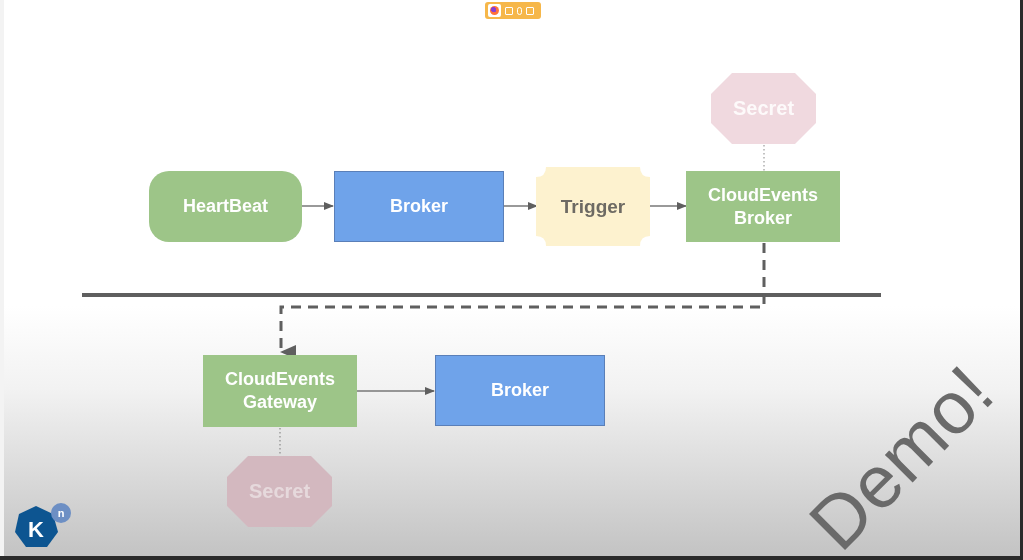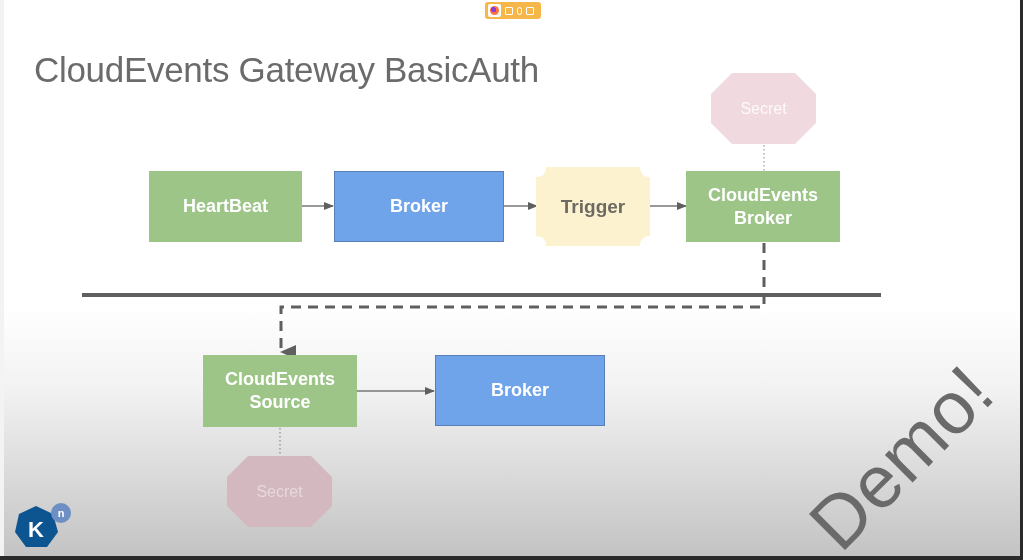--- a/index.html
+++ b/index.html
@@ -48,21 +48,21 @@
   .trigger-label {
     position:absolute; left:0; top:0; width:100%; height:100%;
     display:flex; align-items:center; justify-content:center;
     font-weight:bold; font-size:19px; color:#6d6a63;
   }
   .secret-wrap { position:absolute; }
   .secret-wrap svg { position:absolute; left:0; top:0; }
   .secret-label {
     position:absolute; left:0; top:0; width:100%; height:100%;
     display:flex; align-items:center; justify-content:center;
-    font-weight:normal; font-size:16px; color:rgba(255,255,255,0.85);
+    font-weight:bold; font-size:20px; color:rgba(255,255,255,0.85);
   }
 
   #connectors { position:absolute; left:0; top:0; }
 
   .demo {
     position:absolute; left:790px; top:415px; font-size:74px; color:#6a6a6a;
     transform: rotate(-45deg); transform-origin: center center; white-space:nowrap;
     font-weight:400; letter-spacing:1px;
   }
 
@@ -82,21 +82,20 @@
 
   <div class="browser-indicator">
     <div class="ff">
         <span></span>
       </div>
     <div class="ic"></div>
     <div class="ic" style="width:5px;border-radius:3px;"></div>
     <div class="ic"></div>
   </div>
 
-  <div class="title">CloudEvents Gateway BasicAuth</div>
 
   <svg id="connectors" width="1020" height="556">
     <defs>
       <marker id="arrow" markerWidth="10" markerHeight="10" refX="9" refY="5" orient="auto" markerUnits="userSpaceOnUse">
         <path d="M0,1 L10,5 L0,9 Z" fill="#5f5f5f"></path>
       </marker>
       <marker id="arrowBig" markerWidth="14" markerHeight="16" refX="7" refY="15" orient="auto" markerUnits="userSpaceOnUse">
         <path d="M0,0 L14,0 L7,16 Z" fill="#5f5f5f"></path>
       </marker>
     </defs>
@@ -109,21 +108,21 @@
 
     <line x1="82" y1="295" x2="881" y2="295" stroke="#5f5f5f" stroke-width="4"></line>
 
     <path d="M764,243 L764,307 L281,307 L281,352" fill="none" stroke="#5f5f5f" stroke-width="3" stroke-dasharray="10,7" marker-end="url(#arrowBig)"></path>
 
     <line x1="357" y1="391" x2="434" y2="391" stroke="#777" stroke-width="1.5" marker-end="url(#arrow)"></line>
 
     <line x1="280" y1="428" x2="280" y2="457" stroke="#8a8a8a" stroke-width="1.2" stroke-dasharray="1.5,2.5"></line>
   </svg>
 
-  <div class="node green" style="left:149px; top:171px; width:153px; height:71px;">
+  <div class="node green" style="left:149px; top:171px; width:153px; height:71px;border-radius:20px;">
     <span>HeartBeat</span>
   </div>
 
   <div class="node blue" style="left:334px; top:171px; width:170px; height:71px;">
     <span>Broker</span>
   </div>
 
   <div class="trigger-wrap" style="left:536px; top:167px; width:114px; height:79px;">
     <svg width="114" height="79">
       <path d="M10,0 L104,0 Q104,10 114,10 L114,69 Q104,69 104,79 L10,79 Q10,69 0,69 L0,10 Q10,10 10,0 Z" fill="#fdf2cf"></path>
@@ -138,21 +137,21 @@
 
   <div class="secret-wrap" style="left:711px; top:73px; width:105px; height:71px;">
     <svg width="105" height="71">
       <polygon points="21,0 84,0 105,21 105,50 84,71 21,71 0,50 0,21" fill="#f0d9df"></polygon>
     </svg>
     <div class="secret-label">Secret</div>
   </div>
 
   <div class="node green" style="left:203px; top:355px; width:154px; height:72px; flex-direction:column;">
     <span>CloudEvents</span>
-    <span>Source</span>
+    <span>Gateway</span>
   </div>
 
   <div class="node blue" style="left:435px; top:355px; width:170px; height:71px;">
     <span>Broker</span>
   </div>
 
   <div class="secret-wrap" style="left:227px; top:456px; width:105px; height:71px;">
     <svg width="105" height="71">
       <polygon points="21,0 84,0 105,21 105,50 84,71 21,71 0,50 0,21" fill="#d3b8bf"></polygon>
     </svg>

